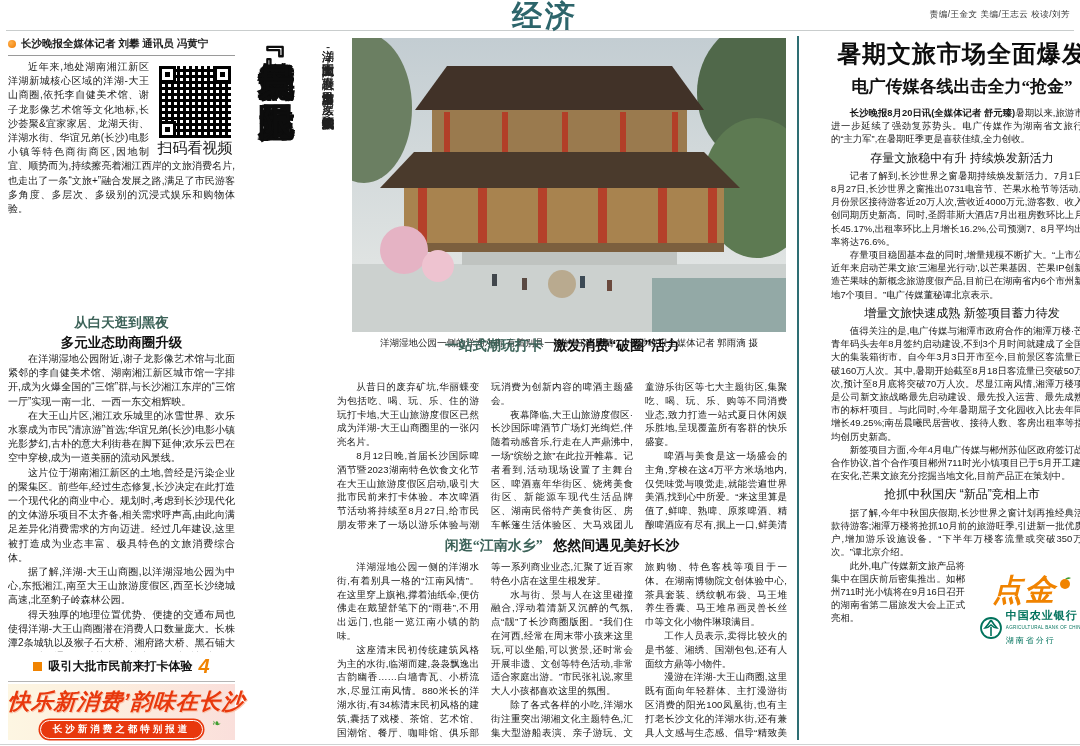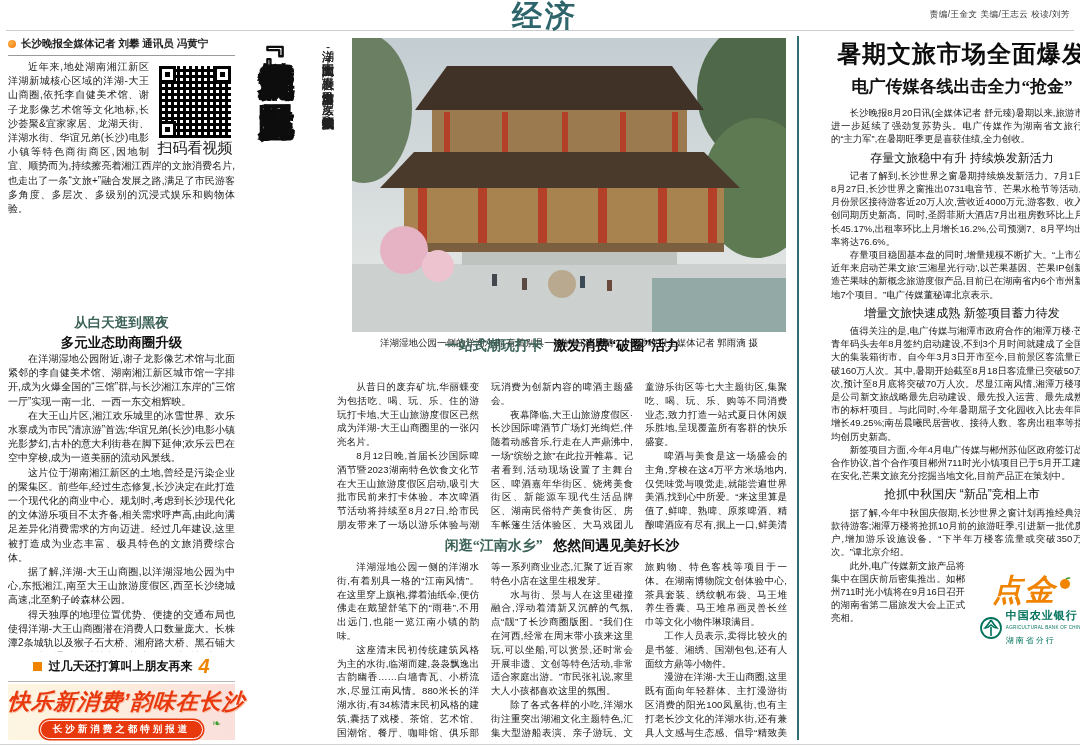--- a/index.html
+++ b/index.html
@@ -68,21 +68,21 @@
   .mid-cols-s1 { top:380px; height:152px; }
   .mid-cols-s2 { top:560px; height:182px; }
 
   
   .col-divider { position:absolute; left:797px; top:36px; height:704px; width:2px; background:#2e6e73; }
   .right-article { position:absolute; left:831px; top:38px; width:262px; height:706px; overflow:hidden; }
   .right-title { font-size:24px; font-weight:bold; color:#0d0d0d; letter-spacing:1px; text-align:center; margin:0 0 5px; }
   .right-subtitle { font-family:"Liberation Serif","DejaVu Serif",serif; font-size:17px; color:#111; text-align:center; margin:0 0 8px; }
   .right-article .body { font-size:9.4px; line-height:13.2px; }
   .right-article .body p { margin:0; text-indent:2em; text-align:justify; }
-  .right-article .dateline { font-weight:normal; }
+  .right-article .dateline { font-weight:bold; }
   .right-subhead { font-size:12px; font-weight:normal; color:#111; text-align:center; margin:6px 0 4px; }
 
   .dianjin { float:right; width:122px; margin:4px 0 0 6px; text-align:center; }
   .dianjin .wordmark { font-size:30px; font-weight:bold; font-style:italic; color:#f08300; letter-spacing:2px; line-height:1.05; }
   .dianjin .fruit { display:inline-block; vertical-align:super; margin-left:2px; }
   .bank-row { display:flex; align-items:center; justify-content:center; gap:4px; margin-top:4px; }
   .bank-text { text-align:left; color:#00725c; }
   .bank-name { font-size:11px; font-weight:bold; letter-spacing:1px; line-height:1.1; }
   .bank-en { font-size:4.5px; letter-spacing:.3px; }
   .bank-branch { font-size:8px; letter-spacing:2px; }
@@ -125,21 +125,21 @@
   <div class="left-paras2 body-copy">
       <p>在洋湖湿地公园附近,谢子龙影像艺术馆与北面紧邻的李自健美术馆、湖南湘江新区城市馆一字排开,成为火爆全国的“三馆”群,与长沙湘江东岸的“三馆一厅”实现一南一北、一西一东交相辉映。</p>
       <p>在大王山片区,湘江欢乐城里的冰雪世界、欢乐水寨成为市民“清凉游”首选;华谊兄弟(长沙)电影小镇光影梦幻,古朴的意大利街巷在脚下延伸;欢乐云巴在空中穿梭,成为一道美丽的流动风景线。</p>
       <p>这片位于湖南湘江新区的土地,曾经是污染企业的聚集区。前些年,经过生态修复,长沙决定在此打造一个现代化的商业中心。规划时,考虑到长沙现代化的文体游乐项目不太齐备,相关需求呼声高,由此向满足差异化消费需求的方向迈进。经过几年建设,这里被打造成为业态丰富、极具特色的文旅消费综合体。</p>
       <p>据了解,洋湖-大王山商圈,以洋湖湿地公园为中心,东抵湘江,南至大王山旅游度假区,西至长沙绕城高速,北至豹子岭森林公园。</p>
       <p>得天独厚的地理位置优势、便捷的交通布局也使得洋湖-大王山商圈潜在消费人口数量庞大。长株潭2条城轨以及猴子石大桥、湘府路大桥、黑石铺大桥3条过江通道经过其中,随着地铁3号线延长线——长株潭西环线一期工程实现载客运营,更是让该商圈实现了与全城及周边的便捷往来。</p>
     </div>
 
   <div class="series-line">
     <span class="sq"></span>
-    <span class="txt">过几天还打算叫上朋友再来</span>
+    <span class="txt">吸引大批市民前来打卡体验</span>
     <span class="num">4</span>
   </div>
 
   <div class="banner">
     <div class="slogan">快乐新消费’韵味在长沙</div>
     <div class="pill">长沙新消费之都特别报道</div>
     <span class="sprout">❧</span>
   </div>
 
   <div class="headline-main">『花式解锁』消费场景 多元发展魅力无限</div>

